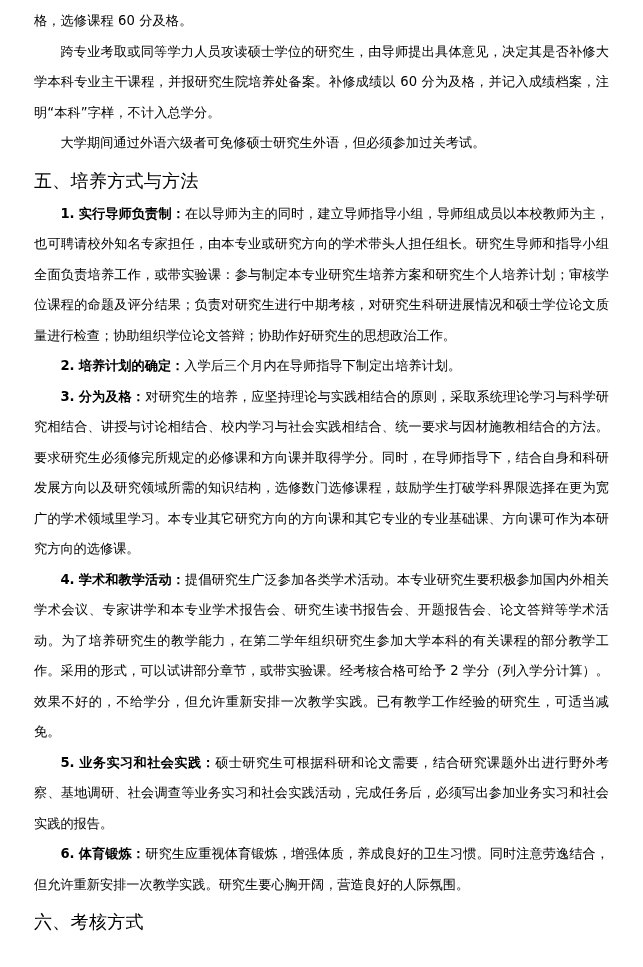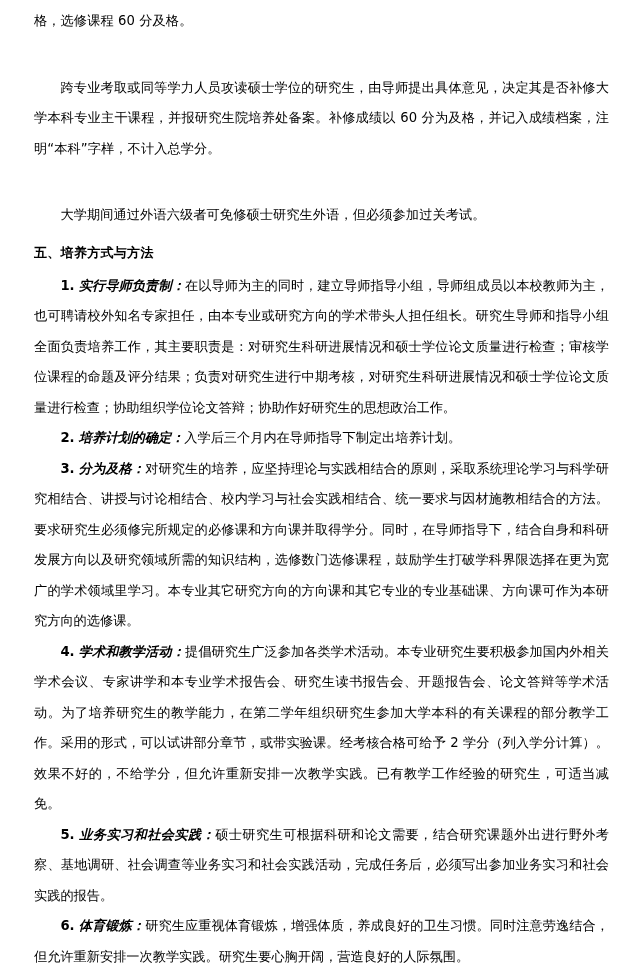--- a/index.html
+++ b/index.html
@@ -24,40 +24,38 @@
   .para {
     font-size: 13.2px;
     line-height: 30.5px;
     text-align: justify;
     text-justify: inter-ideograph;
     margin: 0;
     letter-spacing: 0.1px;
   }
   .indent {
     text-indent: 2em;
-    margin-top: 36px;
   }
   .heading {
-    font-size: 13px;
-    font-weight: bold;
+    font-size: 18px;
+    font-weight: normal;
     line-height: 36px;
     margin: 4px 0 0 0;
     letter-spacing: 0.3px;
   }
   .listpara {
     font-size: 13.2px;
     line-height: 30.5px;
     text-align: justify;
     text-justify: inter-ideograph;
     margin: 0;
     text-indent: 2em;
   }
   .listpara b {
     font-weight: bold;
-    font-style: italic;
   }
   .num {
     font-weight: bold;
   }
 </style>
 </head>
 <body>
 
 <div class="page">
 
@@ -65,21 +63,21 @@
 
   <p class="para indent">跨专业考取或同等学力人员攻读硕士学位的研究生，由导师提出具体意见，决定其是否补修大学本科专业主干课程，并报研究生院培养处备案。补修成绩以 60 分为及格，并记入成绩档案，注明“本科”字样，不计入总学分。</p>
 
   <p class="para indent">大学期间通过外语六级者可免修硕士研究生外语，但必须参加过关考试。</p>
 
 
   <h2 class="heading">五、培养方式与方法</h2>
 
   <p class="listpara">
     <span class="num">1.</span>
-    <b>实行导师负责制：</b><span>在以导师为主的同时，建立导师指导小组，导师组成员以本校教师为主，也可聘请校外知名专家担任，由本专业或研究方向的学术带头人担任组长。研究生导师和指导小组全面负责培养工作，其主要职责是：对研究生科研进展情况和硕士学位论文质量进行检查；审核学位课程的命题及评分结果；负责对研究生进行中期考核，对研究生科研进展情况和硕士学位论文质量进行检查；协助组织学位论文答辩；协助作好研究生的思想政治工作。</span>
+    <b>实行导师负责制：</b><span>在以导师为主的同时，建立导师指导小组，导师组成员以本校教师为主，也可聘请校外知名专家担任，由本专业或研究方向的学术带头人担任组长。研究生导师和指导小组全面负责培养工作，或带实验课：参与制定本专业研究生培养方案和研究生个人培养计划；审核学位课程的命题及评分结果；负责对研究生进行中期考核，对研究生科研进展情况和硕士学位论文质量进行检查；协助组织学位论文答辩；协助作好研究生的思想政治工作。</span>
   </p>
 
   <p class="listpara">
     <span class="num">2.</span>
     <b>培养计划的确定：</b><span>入学后三个月内在导师指导下制定出培养计划。</span>
   </p>
 
   <p class="listpara">
     <span class="num">3.</span>
     <b>分为及格：</b><span>对研究生的培养，应坚持理论与实践相结合的原则，采取系统理论学习与科学研究相结合、讲授与讨论相结合、校内学习与社会实践相结合、统一要求与因材施教相结合的方法。要求研究生必须修完所规定的必修课和方向课并取得学分。同时，在导师指导下，结合自身和科研发展方向以及研究领域所需的知识结构，选修数门选修课程，鼓励学生打破学科界限选择在更为宽广的学术领域里学习。本专业其它研究方向的方向课和其它专业的专业基础课、方向课可作为本研究方向的选修课。</span>

